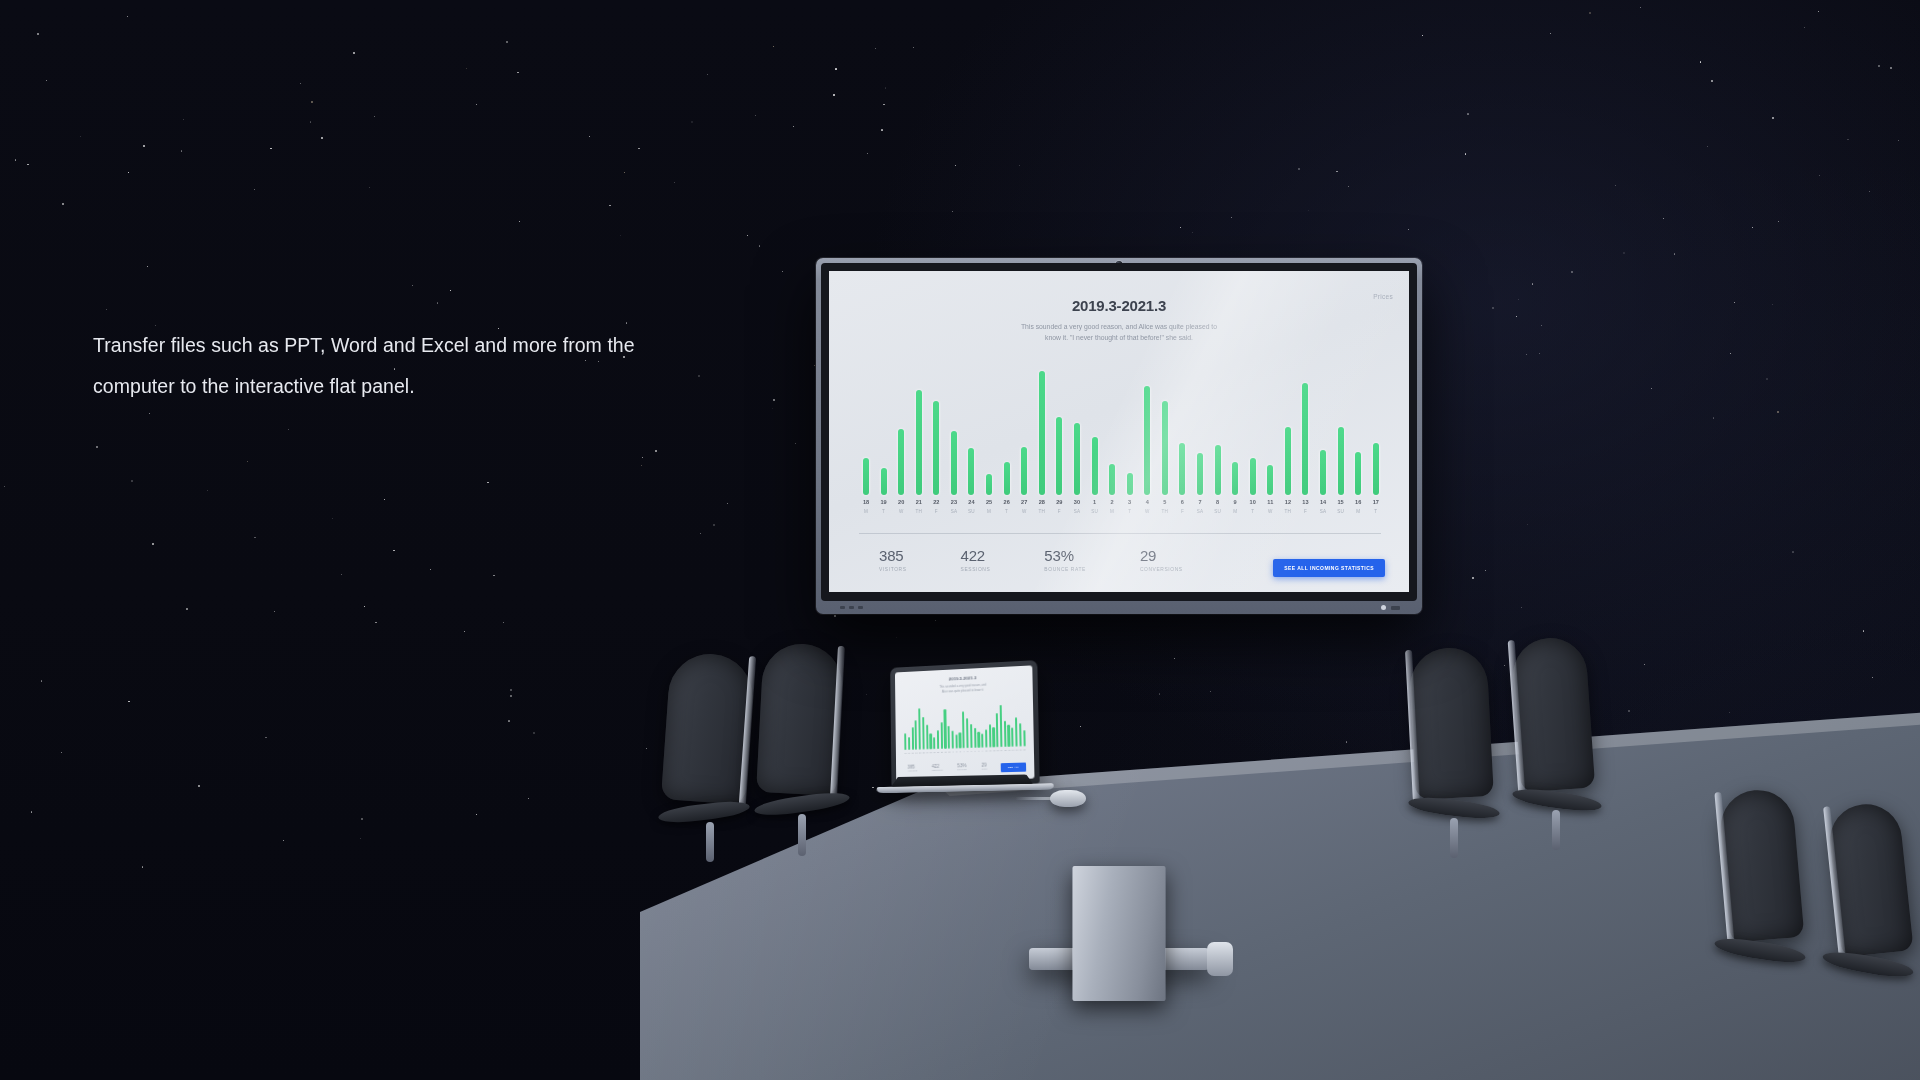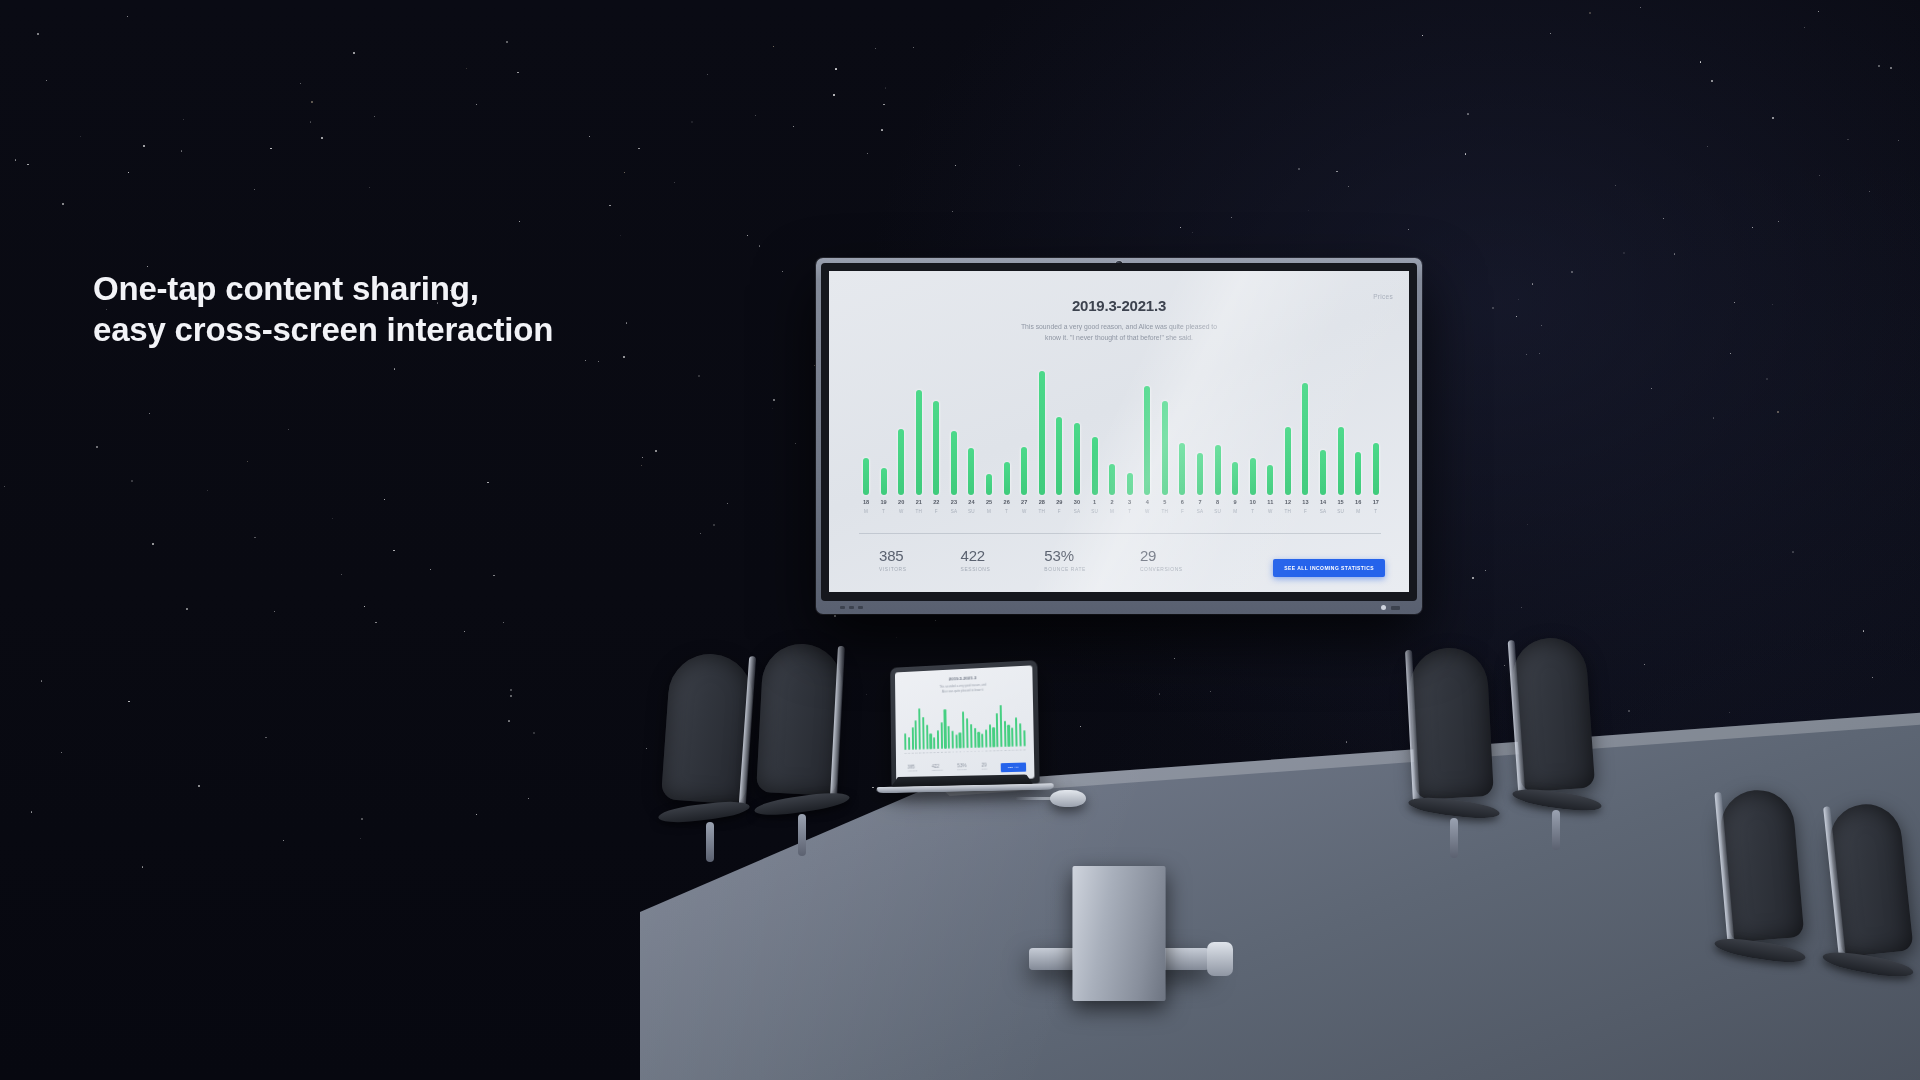--- a/index.html
+++ b/index.html
@@ -524,22 +524,22 @@
     <div class="star" style="left: 1507.28px; top: 794.641px; width: 0.533121px; height: 0.533121px; opacity: 0.66;"></div>
     <div class="star" style="left: 299.918px; top: 82.6019px; width: 0.910521px; height: 0.910521px; opacity: 0.57;"></div>
     <div class="star" style="left: 265.391px; top: 736.51px; width: 1.48504px; height: 1.48504px; opacity: 0.39;"></div>
     <div class="star" style="left: 1196.3px; top: 347.228px; width: 0.780137px; height: 0.780137px; opacity: 0.61;"></div>
     <div class="star" style="left: 254.115px; top: 188.584px; width: 1.17112px; height: 1.17112px; opacity: 0.48;"></div>
     <div class="star" style="left: 502.551px; top: 621.813px; width: 1.06292px; height: 1.06292px; opacity: 0.51;"></div>
     <div class="star" style="left: 1520.86px; top: 606.667px; width: 0.934561px; height: 0.934561px; opacity: 0.39;"></div>
   </div>
 
 <div class="copy">
-  <div class="headline">One-tap content sharing,
-easy cross-screen interaction</div>
+  <div class="subcopy">Transfer files such as PPT, Word and Excel and more from the
+computer to the interactive flat panel.</div>
 </div>
 
 <div class="table-top"></div>
 <div class="table-edge"></div>
 
 <div class="chair" style="left:666px;top:654px;">
   <div class="back" style="width:84px;height:148px;transform:rotate(4deg);"></div>
   <div class="rim" style="width:7px;height:150px;left:78px;top:2px;transform:rotate(4deg);"></div>
   <div class="arm" style="width:92px;height:16px;left:-8px;top:150px;transform:rotate(-7deg);"></div>
   <div class="post" style="width:8px;height:40px;left:40px;top:168px;"></div>

